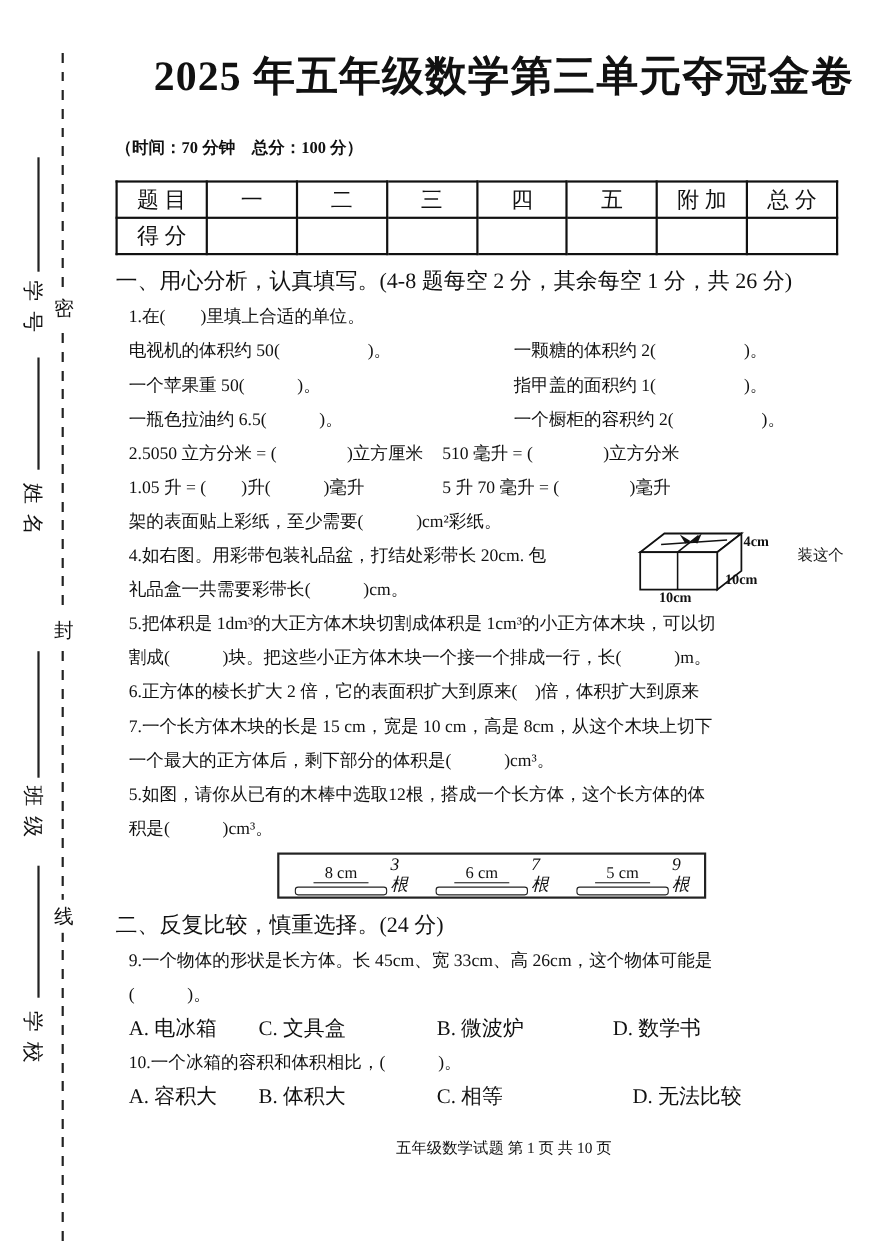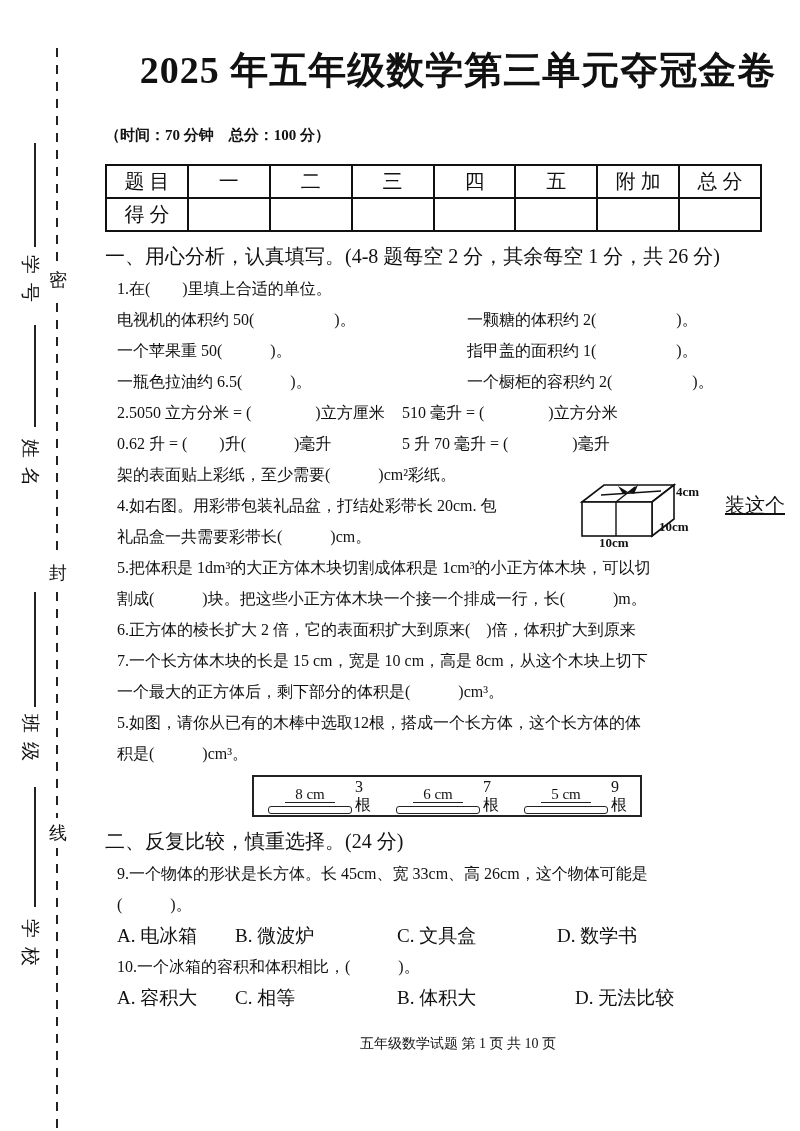--- a/index.html
+++ b/index.html
@@ -21,29 +21,29 @@
   .subtitle{margin-top:26px;font-size:15px;font-weight:700;line-height:30px;}
   table.score{border-collapse:collapse;table-layout:fixed;width:657px;margin-top:14px;}
   table.score td{border:2px solid #111;height:31px;text-align:center;font-size:20px;padding:0;}
   .h2{font-size:20px;font-weight:normal;line-height:34px;margin-top:7px;}
   .ln{font-size:16px;line-height:31px;min-height:31px;white-space:nowrap;}
   .ind{padding-left:12px;}
   .two{display:flex;padding-left:12px;}
   .two.q1 > span:first-child{flex:0 0 350px;}
   .two.q2 > span:first-child{flex:0 0 285px;}
   .q4wrap{position:relative;}
-  .q4suffix{position:absolute;left:620px;top:0;font-size:20px;line-height:31px;text-decoration:underline;}
+  .q4suffix{position:absolute;left:620px;top:0;font-size:14px;line-height:31px;}
   .giftbox{position:absolute;left:470px;top:-14px;}
   .sticks{margin:6px 0 0 147px;width:390px;height:42px;border:2px solid #222;
     display:flex;align-items:center;justify-content:space-between;padding:0 14px;box-sizing:border-box;gap:25px;}
   .stick-group{display:flex;align-items:flex-end;}
   .stick-col{display:flex;flex-direction:column;align-items:center;}
   .stick-len{font-size:15px;line-height:16px;border-bottom:1.5px solid #222;padding:0 10px;}
   .stick-bar{width:82px;height:6px;border:1.5px solid #222;border-radius:3px;margin-top:3px;background:#fff;}
-  .stick-count{font-size:16px;margin-left:3px;line-height:18px;}
+  .stick-count{font-size:16px;margin-left:3px;line-height:18px;font-style:italic;}
   .opts{display:grid;grid-template-columns:118px 162px 160px 1fr;padding-left:12px;font-size:19px;line-height:31px;}
   .opts.o10{grid-template-columns:118px 162px 178px 1fr;}
   .footer{margin-top:22px;text-align:center;font-size:14px;font-weight:400;}
   svg .face{fill:#fff;stroke:#111;stroke-width:1.6;}
   svg .rib{stroke:#111;stroke-width:1.4;}
   svg .lbl{font-size:13px;font-weight:600;fill:#111;font-family:"Liberation Serif",serif;}
 </style>
 </head>
 <body>
 
@@ -109,21 +109,21 @@
     <div class="ln two q1">
       <span>一瓶色拉油约 6.5(　　　)。</span>
       <span>一个橱柜的容积约 2(　　　　　)。</span>
     </div>
 
     <div class="ln two q2">
       <span>2.5050 立方分米 = (　　　　)立方厘米</span>
       <span>510 毫升 = (　　　　)立方分米</span>
     </div>
     <div class="ln two q2">
-      <span>0.62 升 = (　　)升(　　　)毫升</span>
+      <span>1.05 升 = (　　)升(　　　)毫升</span>
       <span>5 升 70 毫升 = (　　　　)毫升</span>
     </div>
 
     <div class="ln ind">架的表面贴上彩纸，至少需要(　　　)cm²彩纸。</div>
 
     <div class="q4wrap">
       <div class="ln ind">4.如右图。用彩带包装礼品盆，打结处彩带长 20cm. 包</div>
       <div class="ln ind">礼品盒一共需要彩带长(　　　)cm。</div>
       <span class="q4suffix">装这个</span>
       <svg class="giftbox" width="150" height="74" viewBox="0 0 150 74">
@@ -175,29 +175,29 @@
         <span class="stick-count">9根</span>
       </div>
     </div>
 
     <div class="h2">二、反复比较，慎重选择。(24 分)</div>
 
     <div class="ln ind">9.一个物体的形状是长方体。长 45cm、宽 33cm、高 26cm，这个物体可能是</div>
     <div class="ln ind">(　　　)。</div>
     <div class="opts">
       <span>A. 电冰箱</span>
+      <span>C. 文具盒</span>
       <span>B. 微波炉</span>
-      <span>C. 文具盒</span>
       <span>D. 数学书</span>
     </div>
 
     <div class="ln ind">10.一个冰箱的容积和体积相比，(　　　)。</div>
     <div class="opts o10">
       <span>A. 容积大</span>
+      <span>B. 体积大</span>
       <span>C. 相等</span>
-      <span>B. 体积大</span>
       <span>D. 无法比较</span>
     </div>
 
     <div class="footer">五年级数学试题 第 1 页 共 10 页</div>
 
   </div>
 </div>
 
 </body></html>

